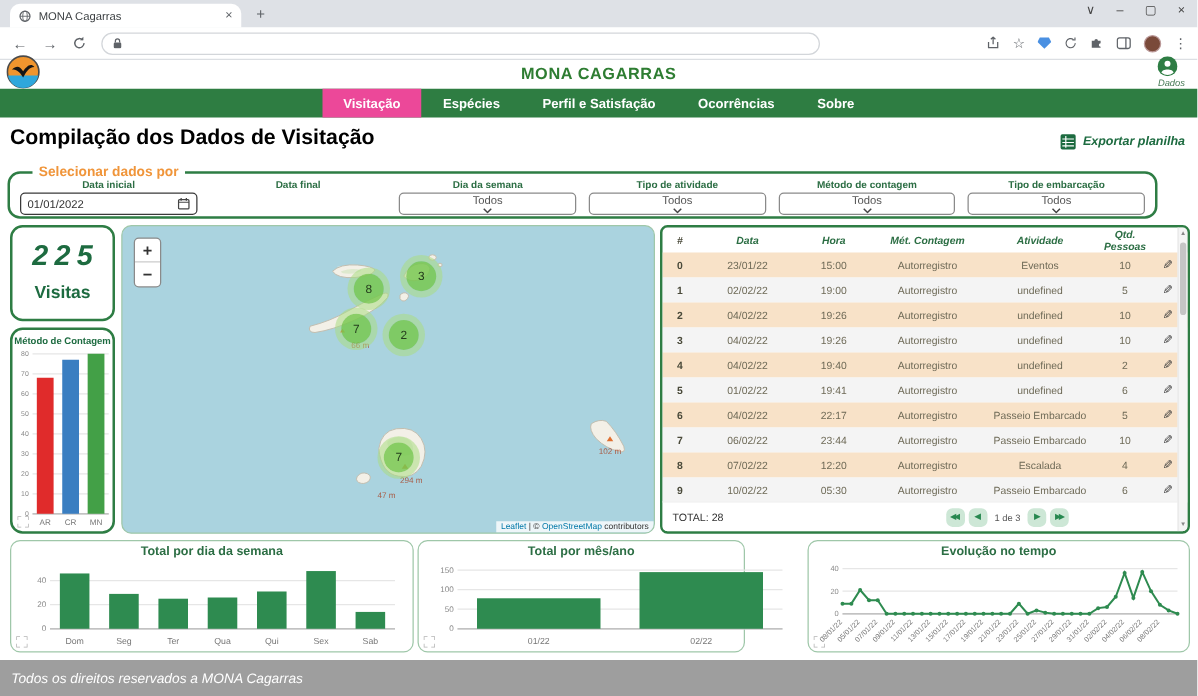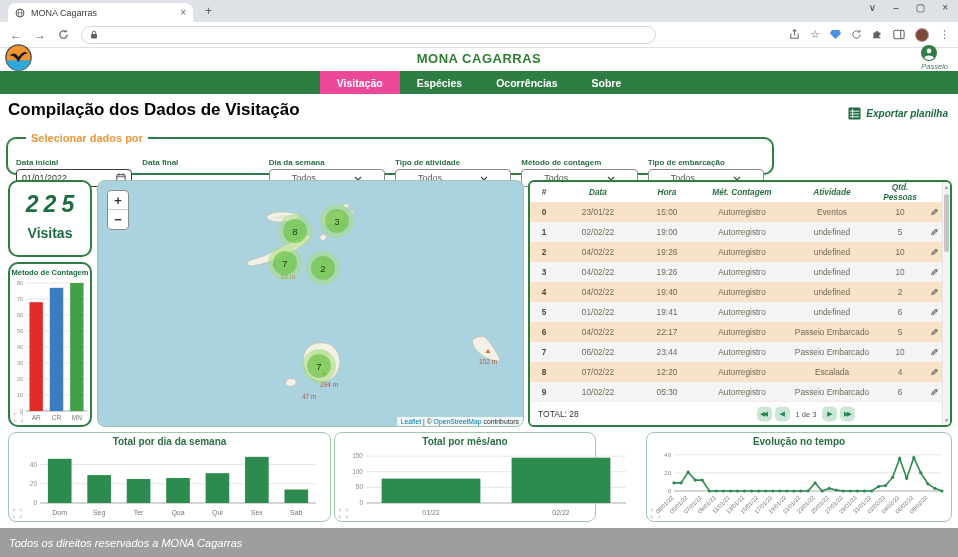--- a/index.html
+++ b/index.html
@@ -28,29 +28,29 @@
 
   .main-nav { position:absolute; top:71px; left:0; width:958px; height:23px; background:#2e7d42; display:flex; justify-content:center; }
   .nav-item { padding:0 17px; color:#fff; font-weight:bold; font-size:10.5px; display:flex; align-items:center; }
   .nav-item.active { background:#ec4899; }
 
   
   .page-title { position:absolute; left:8px; top:100px; font-size:17px; font-weight:bold; color:#000000; }
   .export { position:absolute; right:10px; top:107px; display:flex; align-items:center; gap:5px; color:#1d6b40; font-style:italic; font-weight:bold; font-size:10px; }
 
   
-  .filters { position:absolute; left:6px; top:137px; width:768px; height:38px; border:2px solid #2e7d44; border-radius:10px; }
+  .filters { position:absolute; left:6px; top:137px; width:920px; height:38px; border:2px solid #2e7d44; border-radius:10px;text-align:center; }
   .filters-legend { position:absolute; top:-7px; left:18px; background:#fff; padding:0 5px; font-size:11px; font-weight:bold; color:#f0953a; }
   .filters-fields { display:flex; gap:10px; padding:4px 8px 0 8px; }
   .ffield { flex:1; }
-  .flabel { font-size:8px; font-weight:bold; color:#2c6e44; margin-bottom:2px;margin-top:15px; }
+  .flabel { font-size:8px; font-weight:bold; color:#2c6e44; margin-bottom:2px; }
   .dinp { height:18px; border:1.5px solid #3a3a3a; border-radius:4px; background:#fff; display:flex; align-items:center; justify-content:space-between; padding:0 5px; font-size:9px; color:#333; }
   .dinp.focused { border-width:2px; border-color:#111; }
   .hl { background:#3367d1; color:#fff; padding:0 1px; }
-  .dsel { height:18px; border:1px solid #8a8a8a; border-radius:4px; background:#fff; display:flex; align-items:center; justify-content:space-between; padding:0 22px; font-size:9px; color:#555; }
+  .dsel { height:18px; border:1px solid #8a8a8a; border-radius:4px; background:#fff; display:flex; align-items:center; justify-content:space-between; padding:0 22px; font-size:9px; color:#555;flex-direction:column; }
 
   
   .visits-card { position:absolute; left:8px; top:180px; width:84px; height:77px; border:2px solid #2e7d44; border-radius:10px; text-align:center; background:#fff; }
   .visits-number { margin-top:9px; font-size:23px; font-weight:bold; color:#1d6b40; letter-spacing:5px; padding-left:5px;font-style:italic; }
   .visits-label { font-size:14px; font-weight:bold; color:#1d6b40; margin-top:7px; }
   .metodo-card { position:absolute; left:8px; top:262px; width:84px; height:165px; border:2px solid #2e7d44; border-radius:10px; background:#fff; }
   .metodo-title { font-size:7.6px; font-weight:bold; color:#1d6b40; text-align:center; margin-top:4px; }
   .metodo-chart { position:absolute; left:1px; top:15px; }
 
   .expand-icon { position:absolute; left:4px; bottom:3px; opacity:.75; }
@@ -166,27 +166,28 @@
       <path d="M4 10.5 C8 6.5 10 9 12 11.5 C14 9 17 5 20 8.5 C16 8.5 14 12.5 12 16 C10 12.5 7 9.5 4 10.5 Z" fill="#151515"></path>
     </svg>
   </div>
   <div class="site-title">MONA CAGARRAS</div>
   <div class="entrar">
     <svg width="16" height="16" viewBox="0 0 20 20">
         <circle cx="10" cy="10" r="10" fill="#2e7d44"></circle>
         <circle cx="10" cy="7.5" r="3" fill="#fff"></circle>
         <path d="M4 16.5c0-4.5 12-4.5 12 0a10 10 0 0 1-12 0z" fill="#fff"></path>
       </svg>
-    <div class="entrar-label">Passeio</div>
+    <div class="entrar-label">Dados</div>
   </div>
 </div>
 
 <div class="main-nav">
     <div class="nav-item active">Visitação</div>
     <div class="nav-item">Espécies</div>
+    <div class="nav-item">Perfil e Satisfação</div>
     <div class="nav-item">Ocorrências</div>
     <div class="nav-item">Sobre</div>
   </div>
 
 <div class="page-title">Compilação dos Dados de Visitação</div>
 <div class="export">
   <svg width="13" height="13" viewBox="0 0 14 14">
       <rect x="0.5" y="0.5" width="13" height="13" rx="1.5" fill="#1d6b40"></rect>
       <line x1="2" y1="4.5" x2="12" y2="4.5" stroke="#fff" stroke-width="1"></line>
       <line x1="2" y1="7.5" x2="12" y2="7.5" stroke="#fff" stroke-width="1"></line>

